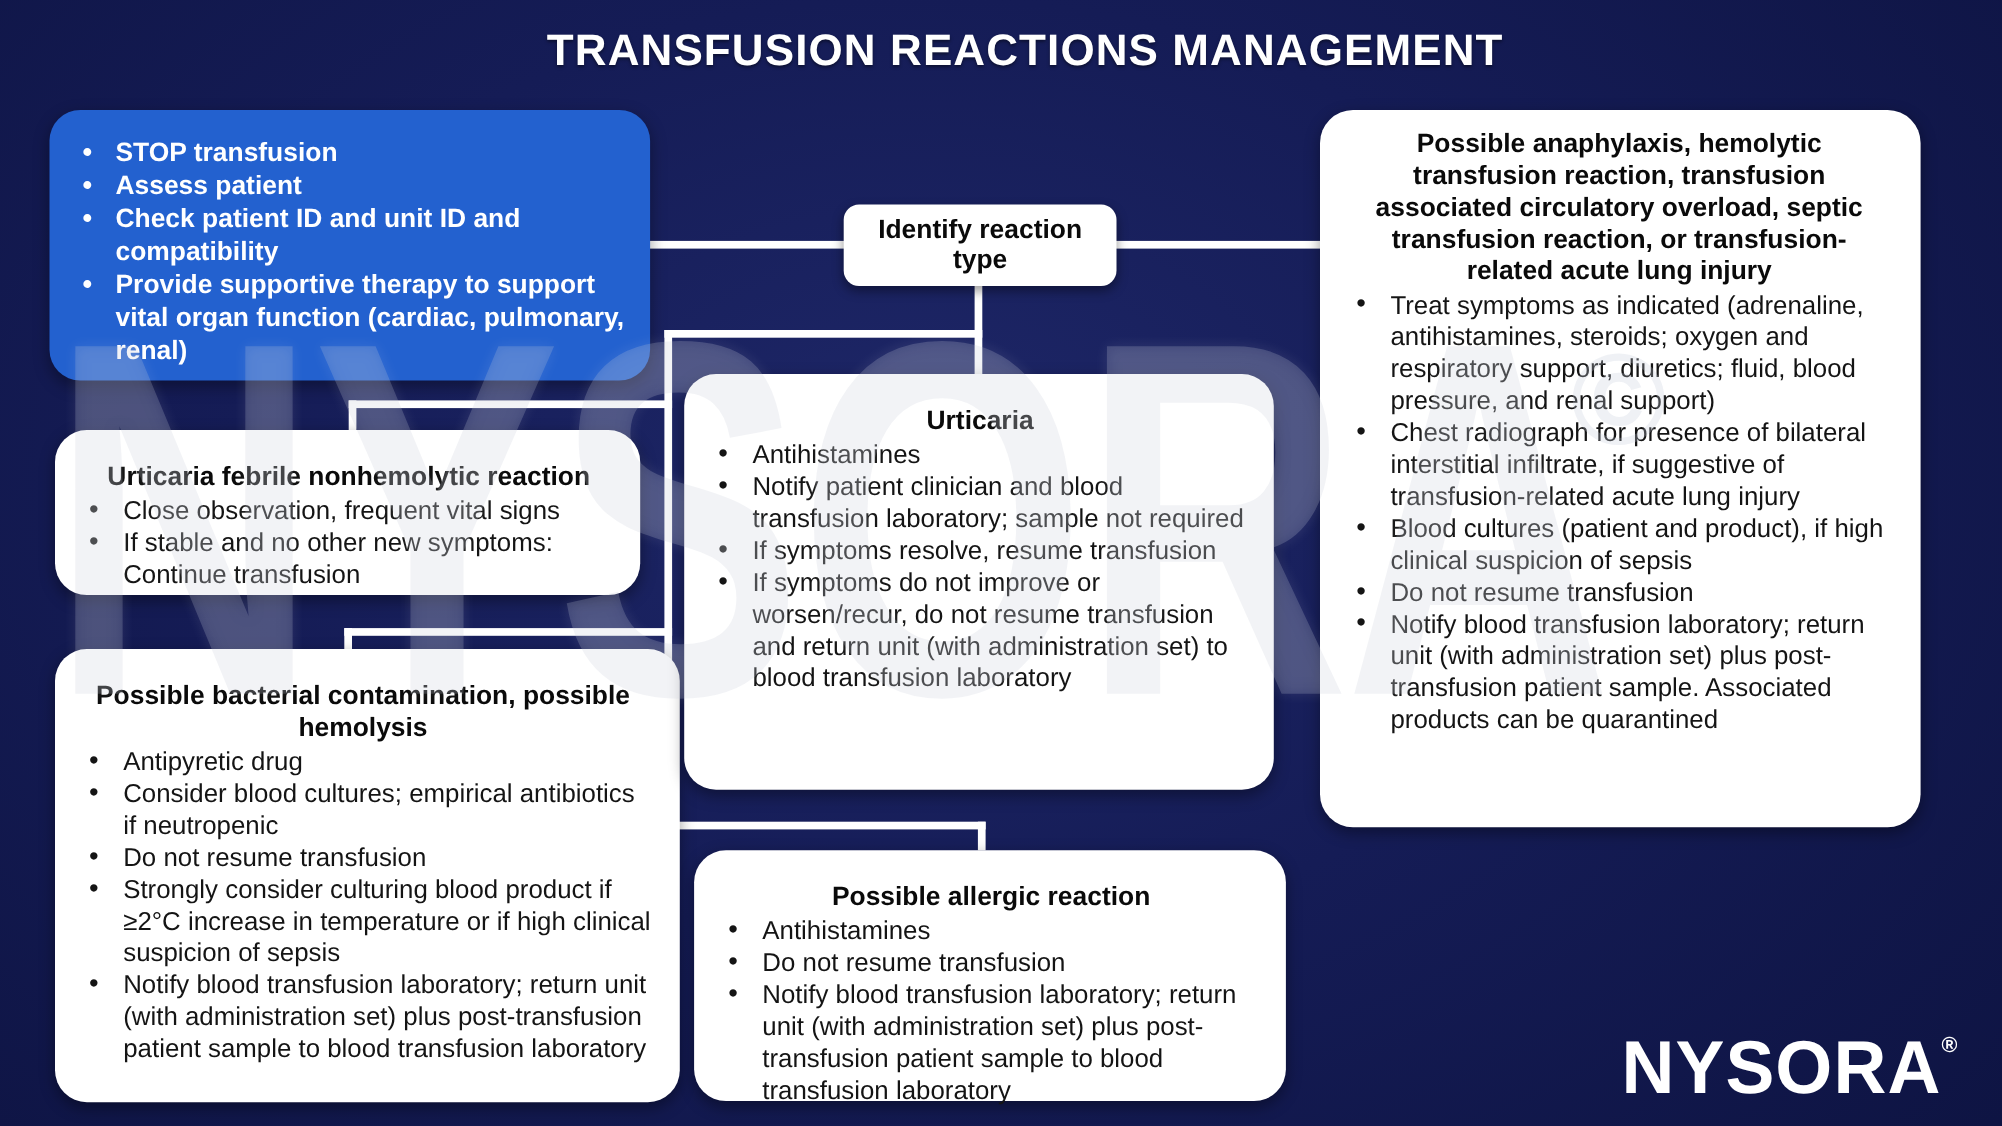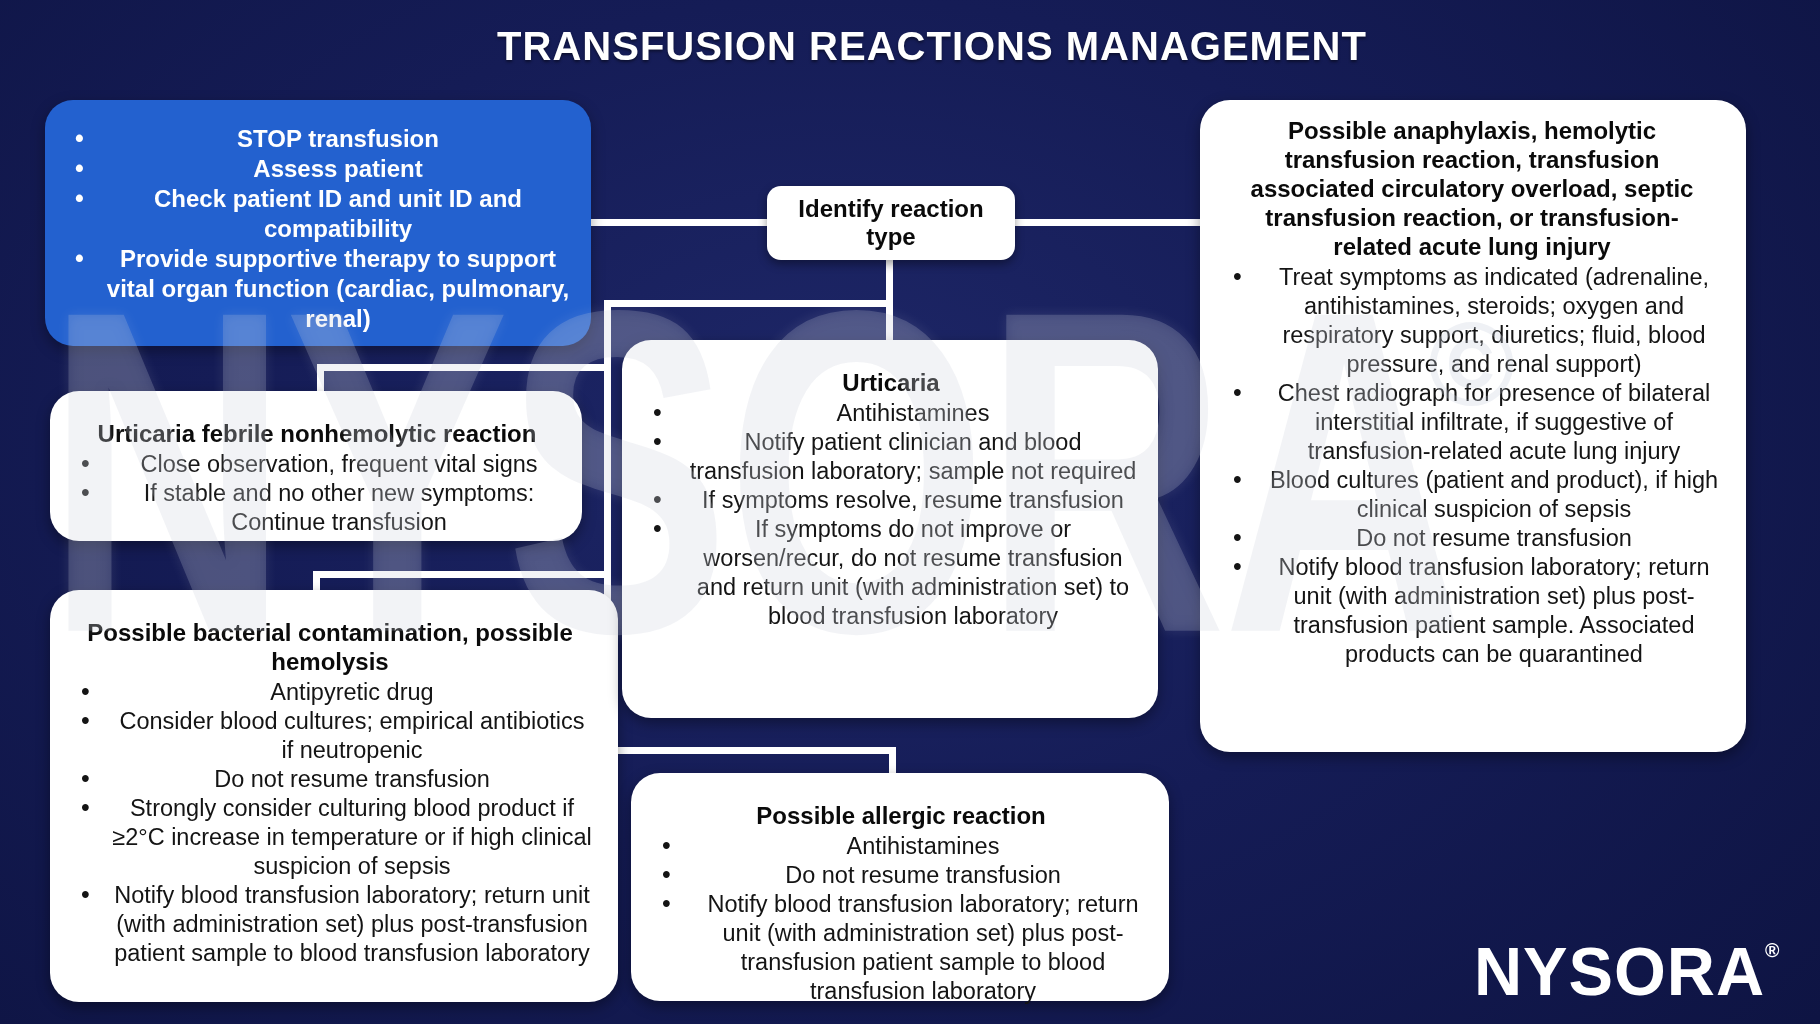--- a/index.html
+++ b/index.html
@@ -17,21 +17,21 @@
   .box{
     position:absolute;background:#ffffff;border-radius:29px;z-index:2;
     color:#101010;box-shadow:0 5px 14px rgba(0,0,0,.38);
     padding:28px 16px 12px 18px;box-sizing:border-box;
   }
   .box .box-title{
     font-weight:700;font-size:24px;line-height:29px;text-align:center;color:#0a0a0a;
   }
   ul.bullets{list-style:none;margin:2px 0 0 0;padding:0;}
   ul.bullets li{
-    position:relative;padding-left:44px;font-size:23.5px;line-height:29px;color:#141414;text-align:center;
+    position:relative;padding-left:44px;font-size:23.5px;line-height:29px;color:#141414;
   }
   ul.bullets li::before{
     content:"\2022";position:absolute;left:13px;top:-1px;font-size:25px;
   }
   .action-box{
     position:absolute;background:#2361cf;border-radius:28px;z-index:2;
     padding:22px 20px;box-sizing:border-box;box-shadow:0 5px 14px rgba(0,0,0,.35);
   }
   .action-box ul.bullets li{color:#ffffff;font-weight:700;font-size:24px;line-height:30px;padding-left:40px;}
   .action-box ul.bullets li::before{color:#ffffff;left:10px;}

